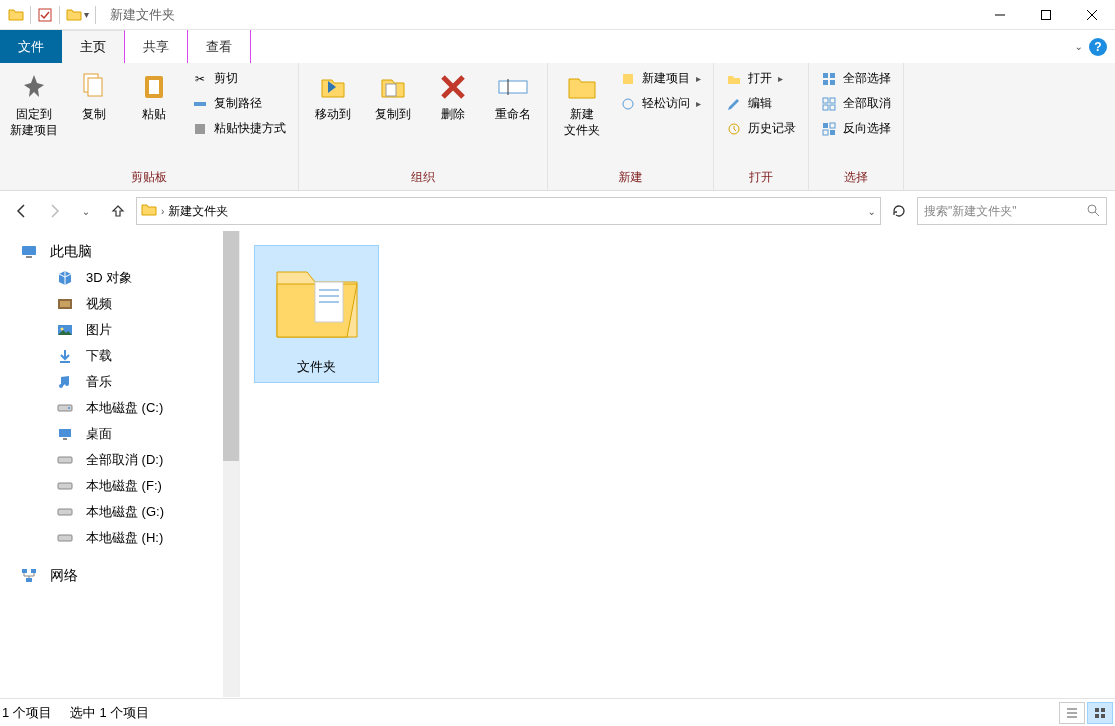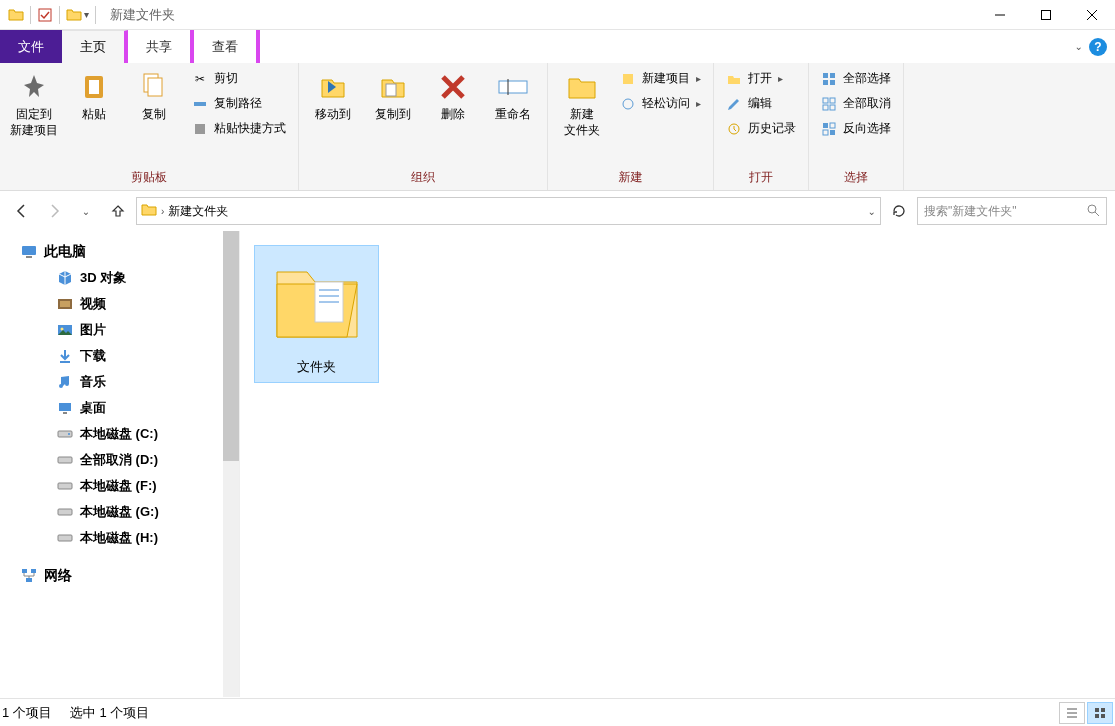--- a/index.html
+++ b/index.html
@@ -7,22 +7,22 @@
 
 .titlebar { height: 30px; display: flex; align-items: center; background: #fff; border-bottom: 1px solid #e5e5e5; }
 .titlebar-left { display: flex; align-items: center; gap: 2px; padding-left: 8px; }
 .titlebar-icon { width: 16px; height: 16px; }
 .titlebar-sep { width: 1px; height: 18px; background: #ccc; margin: 0 4px; }
 .title-text { margin-left: 8px; color: #666; font-size: 13px; }
 .winbtns { margin-left: auto; display: flex; }
 .winbtn { width: 46px; height: 30px; display: flex; align-items: center; justify-content: center; color: #555; }
 
 .tabbar { height: 33px; display: flex; align-items: stretch; background: #fff; }
-.tab { padding: 0 18px; display: flex; align-items: center; font-size: 13px; border-right: 4px solid #d946ef; }
-.tab.file { background: #4c1d95; color: #fff; border: none; }
+.tab { padding: 0 18px; display: flex; align-items: center; font-size: 13px; border-right: 1px solid #d946ef; }
+.tab.file { background: #0369a1; color: #fff; border: none; }
 .tab.active { background: #f5f5f5; border-top: 1px solid #e3e3e3; }
 .tab.normal { color: #333; }
 .tabbar-right { margin-left: auto; display: flex; align-items: center; gap: 6px; padding-right: 8px; }
 .help-circle { width: 18px; height: 18px; border-radius: 50%; background: #1c8de0; color: #fff; display: flex; align-items: center; justify-content: center; font-size: 12px; font-weight: bold; }
 
 .ribbon { height: 128px; background: #f5f5f5; border-bottom: 1px solid #ddd; display: flex; }
 .ribbon-group { display: flex; flex-direction: column; border-right: 1px solid #e3e3e3; padding: 4px 6px 2px 6px; }
 .ribbon-group-content { flex: 1; display: flex; align-items: flex-start; gap: 4px; }
 .ribbon-group-label { text-align: center; font-size: 12px; color: #7f1d1d; padding: 2px 0; }
 .rbtn-large { display: flex; flex-direction: column; align-items: center; justify-content: center; width: 56px; padding: 4px 2px; gap: 4px; }
@@ -36,21 +36,21 @@
 .navbtn { width: 28px; height: 28px; display: flex; align-items: center; justify-content: center; color: #555; }
 .navbtn.disabled { color: #bbb; }
 .addrbox { flex: 1; height: 28px; border: 1px solid #ccc; display: flex; align-items: center; padding: 0 4px; gap: 4px; }
 .refresh { width: 28px; height: 28px; display: flex; align-items: center; justify-content: center; color: #333; }
 .searchbox { width: 190px; height: 28px; border: 1px solid #ccc; display: flex; align-items: center; padding: 0 6px; color: #888; justify-content: space-between; }
 
 .mainrow { display: flex; height: 466px; }
 .navpane { width: 240px; border-right: 1px solid #eee; position: relative; padding: 8px 0; overflow: hidden; }
 .navpane .scrollbar { position: absolute; right: 0; top: 0; width: 16px; height: 100%; background: #f0f0f0; }
 .navpane .thumb { position: absolute; right: 0; top: 0; width: 16px; height: 230px; background: #c8c8c8; }
-.navitem { display: flex; align-items: flex-end; gap: 6px; padding: 4px 4px 4px 20px; font-size: 14px; font-weight: bold; }
+.navitem { display: flex; align-items: flex-end; gap: 12px; padding: 4px 4px 4px 20px; font-size: 14px; }
 .navitem.sub { padding-left: 56px; font-size: 13px; }
 .navitem .nicon { width: 18px; height: 18px; display: flex; align-items: center; justify-content: center; }
 .navgroup-spacer { height: 12px; }
 
 .content { flex: 1; padding: 14px; }
 .folder-item { width: 125px; display: flex; flex-direction: column; align-items: center; gap: 6px; padding: 6px; background: #cce8ff; border: 1px solid #99d1ff; }
 .folder-glyph { width: 100px; height: 100px; display: flex; align-items: center; justify-content: center; }
 .folder-label { font-size: 13px; }
 
 .statusbar { position: absolute; bottom: 0; left: 0; right: 0; height: 28px; border-top: 1px solid #e3e3e3; display: flex; align-items: center; padding: 0 2px; font-size: 13px; }
@@ -125,34 +125,34 @@
             <svg width="28" height="28" viewBox="0 0 28 28">
               <path d="M14 2l3 8 7 2-6 4 1 8-5-5-5 5 1-8-6-4 7-2z" fill="#6b6b6b"></path>
             </svg>
           </span>
         <span class="rlabel" style="white-space:pre-line">固定到
 新建项目</span>
       </div>
       <div class="rbtn-large">
         <span class="ricon">
             <svg width="30" height="30" viewBox="0 0 30 30">
+              <rect x="5" y="2" width="14" height="18" fill="#fff" stroke="#e0a030"></rect>
+              <rect x="9" y="6" width="14" height="18" fill="#fff" stroke="#e0a030"></rect>
+            </svg>
+          </span>
+        <span class="rlabel">复制</span>
+      </div>
+      <div class="rbtn-large">
+        <span class="ricon">
+            <svg width="30" height="30" viewBox="0 0 30 30">
               <rect x="6" y="4" width="18" height="22" rx="2" fill="#e0a030"></rect>
               <rect x="10" y="8" width="10" height="14" fill="#fff"></rect>
             </svg>
           </span>
         <span class="rlabel">粘贴</span>
-      </div>
-      <div class="rbtn-large">
-        <span class="ricon">
-            <svg width="30" height="30" viewBox="0 0 30 30">
-              <rect x="5" y="2" width="14" height="18" fill="#fff" stroke="#e0a030"></rect>
-              <rect x="9" y="6" width="14" height="18" fill="#fff" stroke="#e0a030"></rect>
-            </svg>
-          </span>
-        <span class="rlabel">复制</span>
       </div>
       <div class="rbtn-stack">
         <div class="rbtn-small">
             <span class="sicon">✂</span>
             <span>剪切</span>
           </div>
         <div class="rbtn-small">
             <span class="sicon">
               <svg width="14" height="14">
                 <rect x="1" y="5" width="12" height="4" fill="#5b9bd5"></rect>
@@ -423,34 +423,34 @@
         <span class="nicon">
           <svg width="16" height="16" viewBox="0 0 16 16">
             <path d="M6 12a2 2 0 1 1-2-2V3l8-1v8a2 2 0 1 1-2-2" fill="#4a90d9"></path>
           </svg>
         </span>
         <span>音乐</span>
       </div>
     <div class="navitem sub">
         <span class="nicon">
           <svg width="16" height="16" viewBox="0 0 16 16">
+            <rect x="1" y="5" width="14" height="6" rx="1" fill="#d0d0d0" stroke="#888"></rect>
+            <circle cx="12" cy="8" r="1" fill="#4a90d9"></circle>
+          </svg>
+        </span>
+        <span>本地磁盘 (C:)</span>
+      </div>
+    <div class="navitem sub">
+        <span class="nicon">
+          <svg width="16" height="16" viewBox="0 0 16 16">
             <rect x="2" y="3" width="12" height="8" fill="#4a90d9"></rect>
             <rect x="6" y="12" width="4" height="2" fill="#888"></rect>
           </svg>
         </span>
         <span>桌面</span>
-      </div>
-    <div class="navitem sub">
-        <span class="nicon">
-          <svg width="16" height="16" viewBox="0 0 16 16">
-            <rect x="1" y="5" width="14" height="6" rx="1" fill="#d0d0d0" stroke="#888"></rect>
-            <circle cx="12" cy="8" r="1" fill="#4a90d9"></circle>
-          </svg>
-        </span>
-        <span>本地磁盘 (C:)</span>
       </div>
     <div class="navitem sub">
         <span class="nicon">
           <svg width="16" height="16" viewBox="0 0 16 16">
             <rect x="1" y="5" width="14" height="6" rx="1" fill="#d0d0d0" stroke="#888"></rect>
           </svg>
         </span>
         <span>全部取消 (D:)</span>
       </div>
     <div class="navitem sub">

